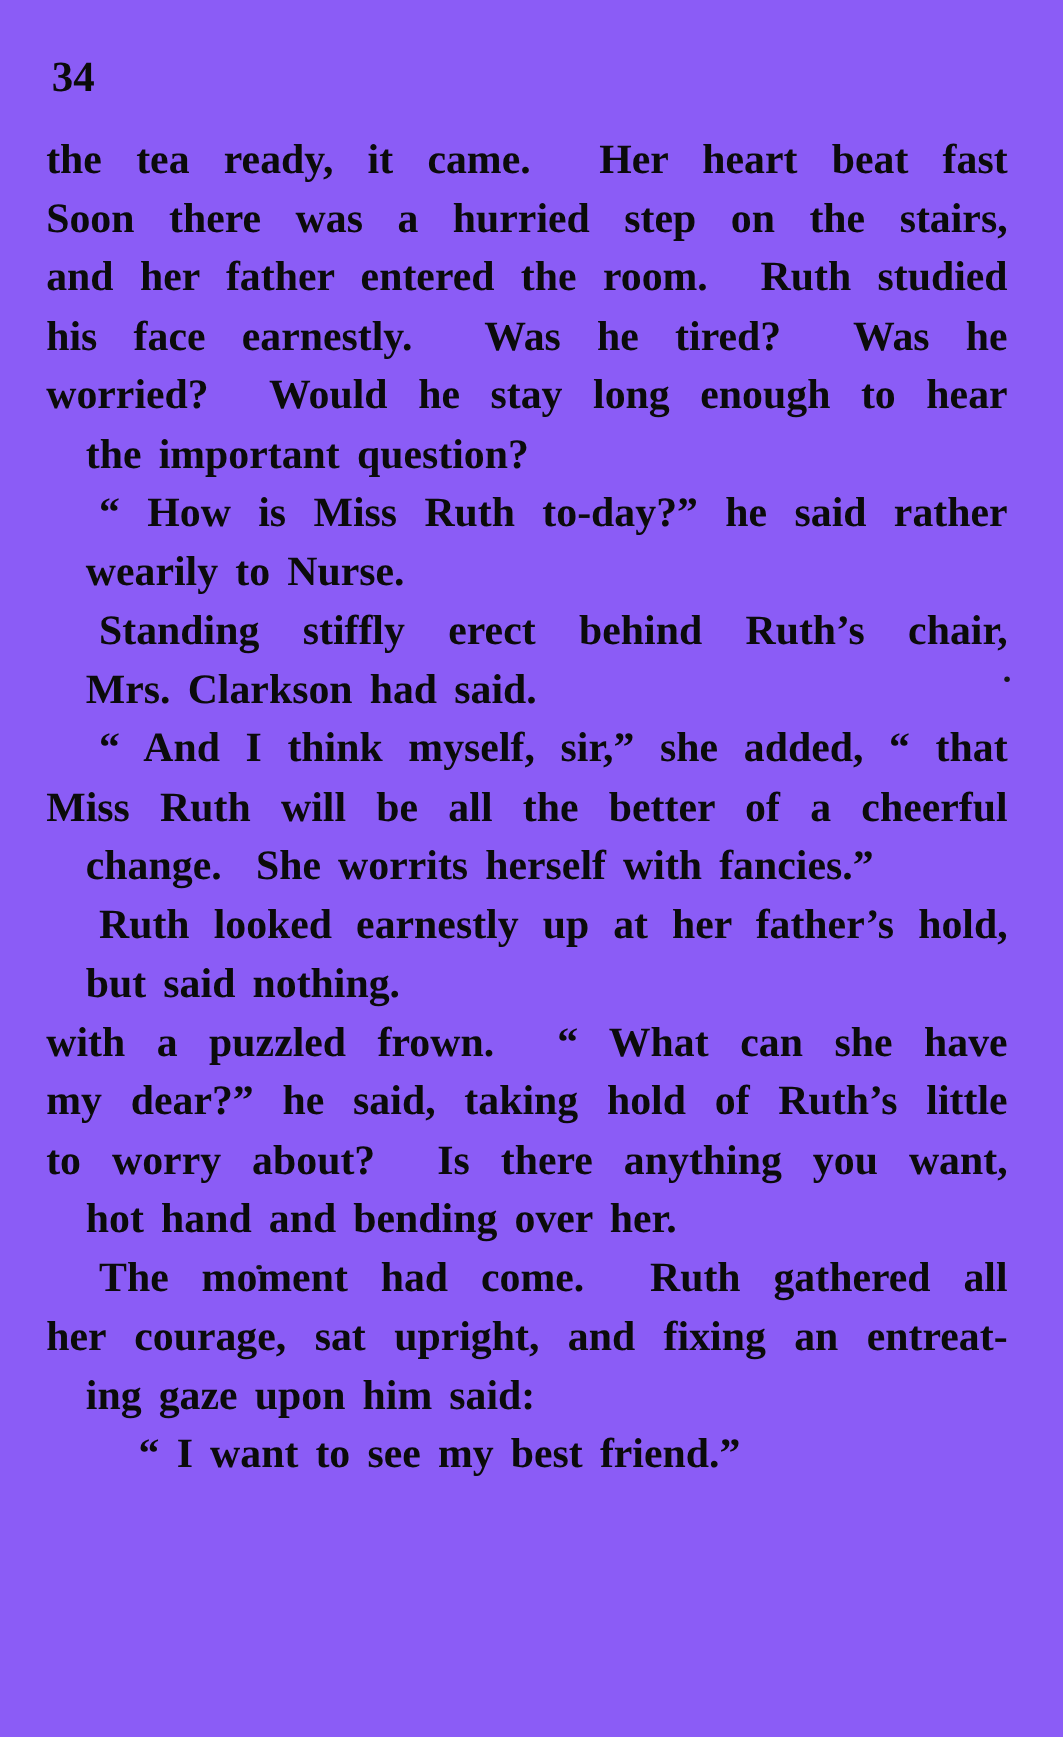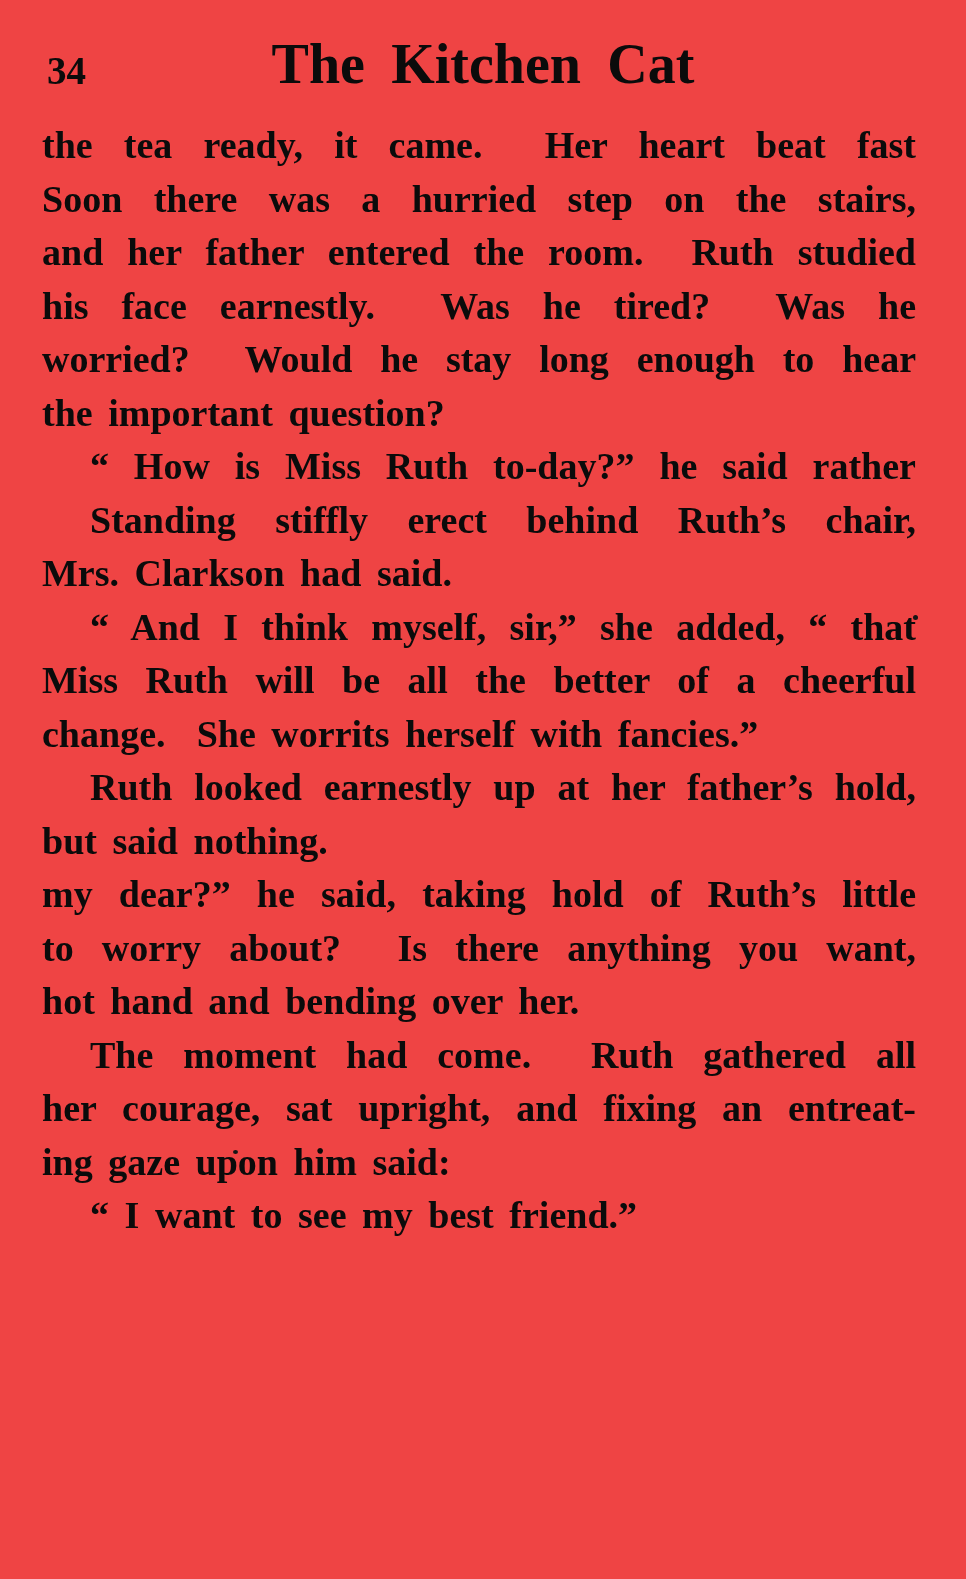--- a/index.html
+++ b/index.html
@@ -1,20 +1,20 @@
 <!DOCTYPE html>
 <html><head>
 <meta charset="utf-8">
 <style>
   html, body { margin: 0; padding: 0; background: #ffffff; }
   .page {
     position: relative;
     width: 966px;
     height: 1579px;
-    background: #ef4444;
+    background: #8b5cf6;
     color: #0b0b0b;
     font-family: "Liberation Serif", "DejaVu Serif", serif;
     font-weight: 600;
     overflow: hidden;
   }
   .page-header { position: absolute; top: 0; left: 0; right: 0; height: 110px; }
   .page-number {
     position: absolute;
     left: 47px;
     top: 51px;
@@ -42,54 +42,56 @@
     font-size: 38px;
     line-height: 53.5px;
     text-align: justify;
     text-align-last: justify;
   }
   .line.last {
     text-align: right;
     text-align-last: left;
     word-spacing: 0.16em;
     white-space: nowrap;
+    margin-left: 36px;
   }
   .line.indented { text-indent: 48px; }
   .speck {
     position: absolute;
     background: #161616;
     border-radius: 50%;
   }
   .speck-1 { left: 913px; top: 615px; width: 5px; height: 5px; }
   .speck-2 { left: 233px; top: 1150px; width: 5px; height: 4px; }
 </style>
 </head>
 <body>
 
 <div class="page">
   <div class="page-header">
     <span class="page-number">34</span>
-    <h1 class="running-title">The Kitchen Cat</h1>
   </div>
 
   <div class="body-text">
       <div class="line">the tea ready, it came.&nbsp; Her heart beat fast</div>
       <div class="line">Soon there was a hurried step on the stairs,</div>
       <div class="line">and her father entered the room.&nbsp; Ruth studied</div>
       <div class="line">his face earnestly.&nbsp; Was he tired?&nbsp; Was he</div>
       <div class="line">worried?&nbsp; Would he stay long enough to hear</div>
       <div class="line last">the important question?</div>
       <div class="line indented">“ How is Miss Ruth to-day?” he said rather</div>
+      <div class="line last">wearily to Nurse.</div>
       <div class="line indented">Standing stiffly erect behind Ruth’s chair,</div>
       <div class="line last">Mrs. Clarkson had said.</div>
       <div class="line indented">“ And I think myself, sir,” she added, “ that</div>
       <div class="line">Miss Ruth will be all the better of a cheerful</div>
       <div class="line last">change.&nbsp; She worrits herself with fancies.”</div>
       <div class="line indented">Ruth looked earnestly up at her father’s hold,</div>
       <div class="line last">but said nothing.</div>
+      <div class="line">with a puzzled frown.&nbsp; “ What can she have</div>
       <div class="line">my dear?” he said, taking hold of Ruth’s little</div>
       <div class="line">to worry about?&nbsp; Is there anything you want,</div>
       <div class="line last">hot hand and bending over her.</div>
       <div class="line indented">The moment had come.&nbsp; Ruth gathered all</div>
       <div class="line">her courage, sat upright, and fixing an entreat-</div>
       <div class="line last">ing gaze upon him said:</div>
       <div class="line last indented">“ I want to see my best friend.”</div>
     </div>
 
   <div class="speck speck-1"></div>

